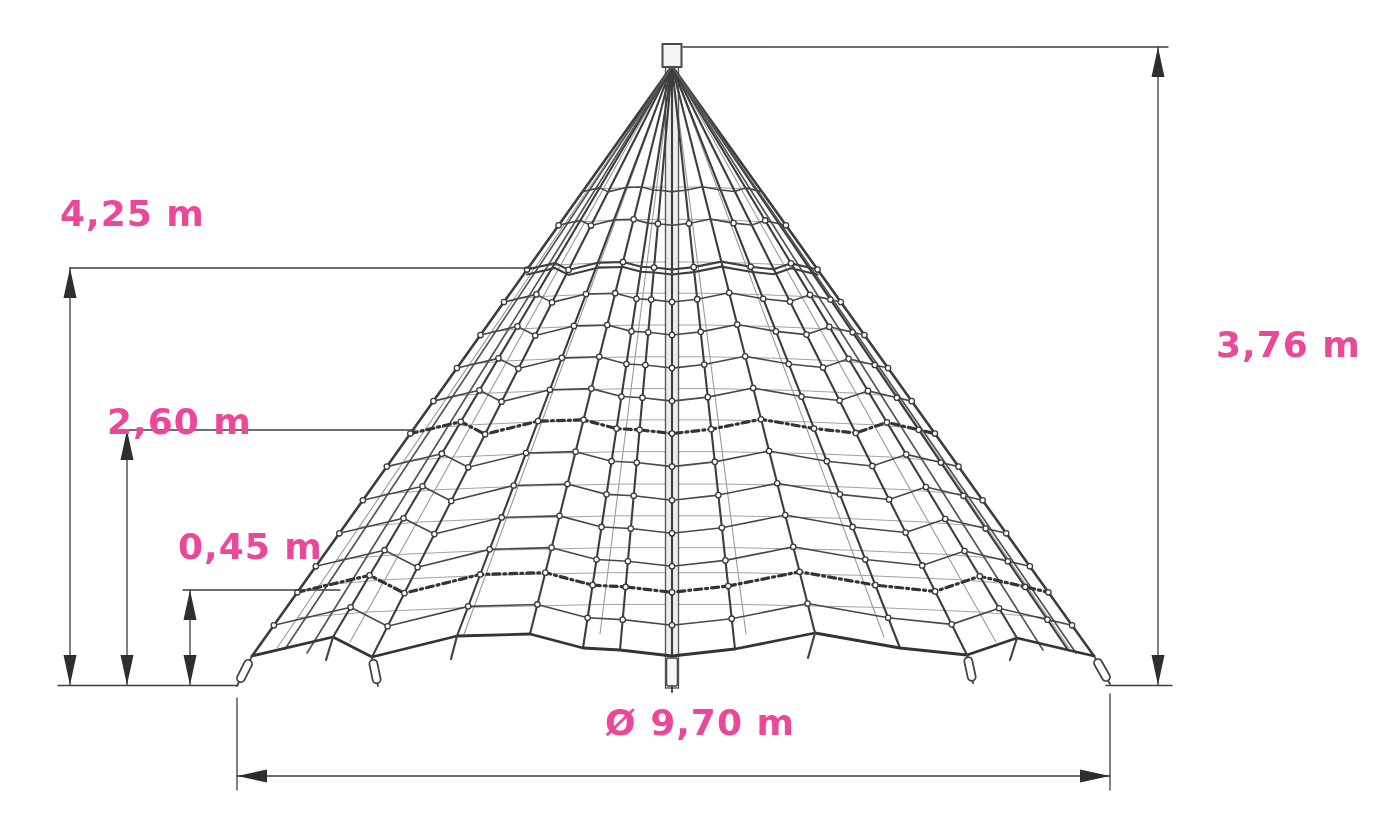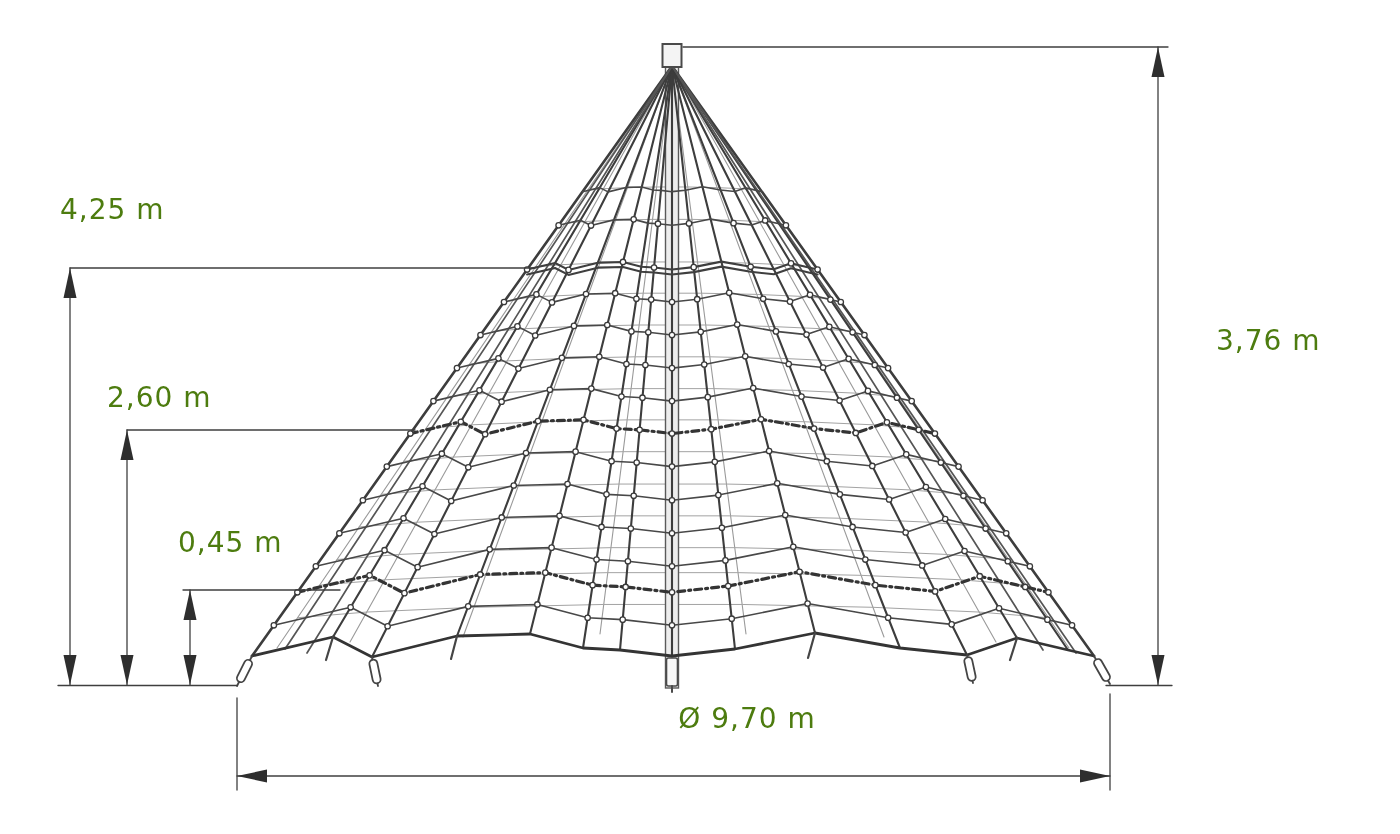--- a/index.html
+++ b/index.html
@@ -1,21 +1,21 @@
 <!DOCTYPE html>
 <html><head>
 <meta charset="utf-8">
 <style>
   html,body{margin:0;padding:0;background:#fff;}
   .stage{position:relative;width:1400px;height:834px;background:#ffffff;overflow:hidden;
          font-family:"DejaVu Sans","Liberation Sans",sans-serif;}
   .stage svg{position:absolute;left:0;top:0;}
-  .dim-label{position:absolute;font-weight:normal;font-size:28px;color:#4d7c0f;
+  .dim-label{position:absolute;font-weight:bold;font-size:36px;color:#ec4899;
              letter-spacing:1px;white-space:nowrap;line-height:1;}
-  .dim-label.center{transform:translateX(-50%);margin-left:47px;}
+  .dim-label.center{transform:translateX(-50%);}
 </style>
 </head>
 <body>
 
 <div class="stage">
   <svg id="drawing" width="1400" height="834" viewBox="0 0 1400 834">
       <line x1="672" y1="66" x2="277" y2="648" stroke="#9a9a9a" stroke-width="1.1" stroke-linecap="round"></line>
       <line x1="672" y1="66" x2="350" y2="642" stroke="#9a9a9a" stroke-width="1.1" stroke-linecap="round"></line>
       <line x1="672" y1="66" x2="463" y2="637" stroke="#9a9a9a" stroke-width="1.1" stroke-linecap="round"></line>
       <line x1="672" y1="66" x2="600" y2="634" stroke="#9a9a9a" stroke-width="1.1" stroke-linecap="round"></line>
@@ -290,20 +290,20 @@
       <polygon points="190,590 183.5,620 196.5,620" fill="#2e2e2e"></polygon>
       <polygon points="190,685 183.5,655 196.5,655" fill="#2e2e2e"></polygon>
       <polygon points="1158,47 1151.5,77 1164.5,77" fill="#2e2e2e"></polygon>
       <polygon points="1158,685 1151.5,655 1164.5,655" fill="#2e2e2e"></polygon>
       <polygon points="237,776 267,769.5 267,782.5" fill="#2e2e2e"></polygon>
       <polygon points="1110,776 1080,769.5 1080,782.5" fill="#2e2e2e"></polygon>
     </svg>
 
   <div class="dim-label" style="left:60px;top:196px">4,25 m</div>
 
-  <div class="dim-label" style="left:107px;top:384px">2,60 m</div>
+  <div class="dim-label" style="left:107px;top:404px">2,60 m</div>
 
   <div class="dim-label" style="left:178px;top:529px">0,45 m</div>
 
   <div class="dim-label" style="left:1216px;top:327px">3,76 m</div>
 
   <div class="dim-label center" style="left:700px;top:705px">Ø 9,70 m</div>
 </div>
 
 </body></html>

